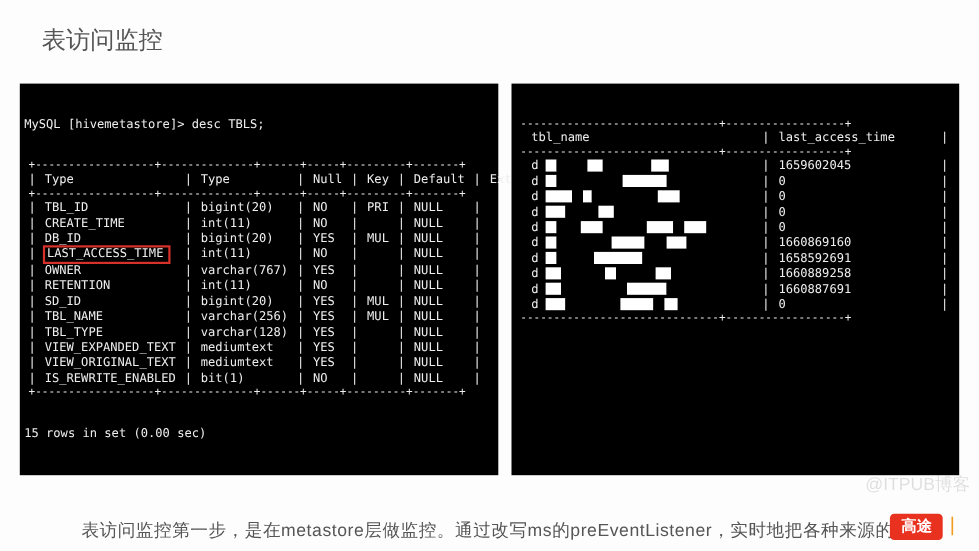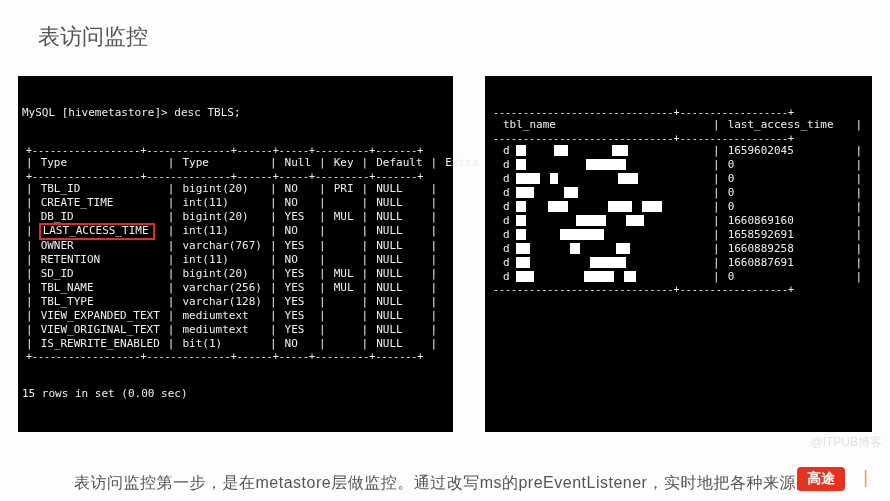--- a/index.html
+++ b/index.html
@@ -11,21 +11,21 @@
     position: relative;
   }
   .slide-title {
     font-size: 22px;
     color: #555;
     padding: 22px 0 0 38px;
     font-weight: 400;
   }
   .panes {
     display: flex;
-    gap: 32px;
+    gap: 12px;
     padding: 24px 18px 0 18px;
   }
   .term {
     background: #000;
     color: #eee;
     font-family: "Menlo", "Consolas", monospace;
     font-size: 11px;
     line-height: 1.15;
     padding: 6px 6px 6px 4px;
     white-space: pre;
@@ -71,21 +71,21 @@
     color: #555;
     line-height: 1.85;
     letter-spacing: 0.5px;
   }
   .foot {
     position: absolute;
     right: 22px;
     bottom: 10px;
     display: flex;
     align-items: flex-start;
-    gap: 18px;
+    gap: 6px;
   }
   .logo-gt {
     background: #e8311f;
     color: #fff;
     font-size: 14px;
     font-weight: 600;
     padding: 3px 10px;
     border-radius: 4px;
   }
   .logo-sep { color: #f29b1e; font-size: 18px; font-weight: 300; }
@@ -95,21 +95,21 @@
     font-style: italic;
     letter-spacing: -0.5px;
   }
   .df-d1 { color: #e8311f; }
   .df-a  { color: #f29b1e; }
   .df-rest { color: #aaa; }
   .watermark {
     position: absolute;
     right: 8px;
     bottom: 50px;
-    font-size: 12px;
+    font-size: 16px;
     color: rgba(0,0,0,0.12);
   }
 </style>
 </head>
 <body>
 
 <h1 class="slide-title">表访问监控</h1>
 
 <div class="panes">
 

